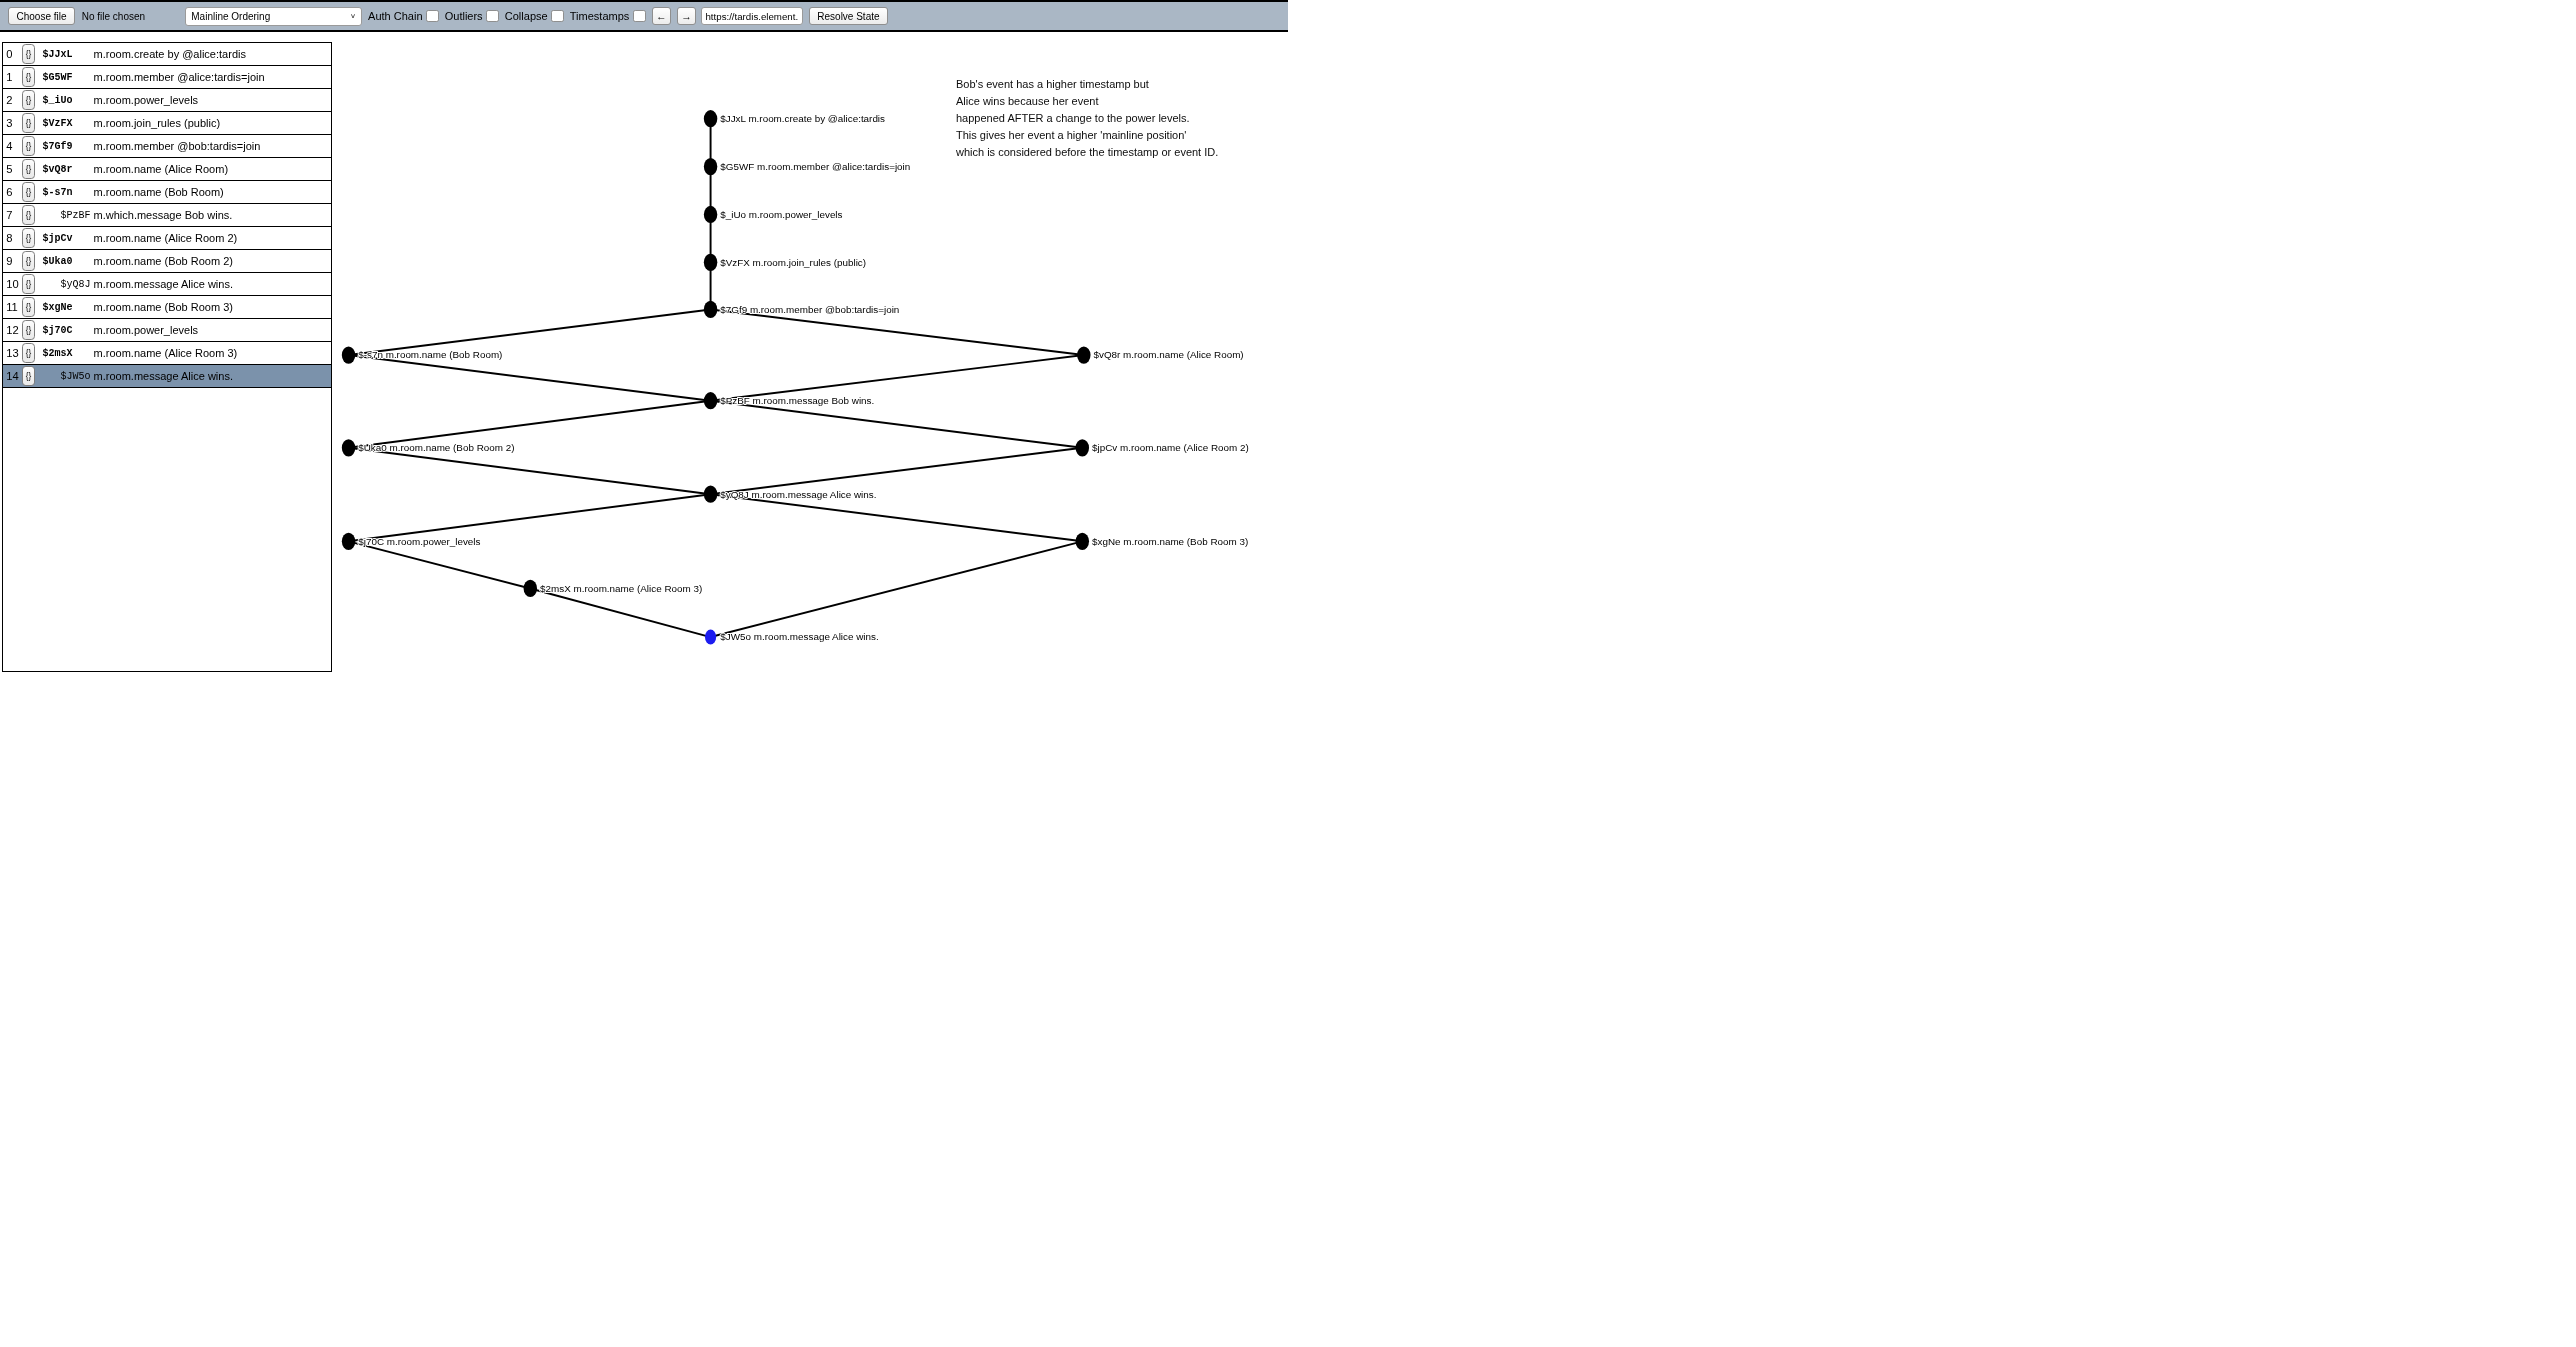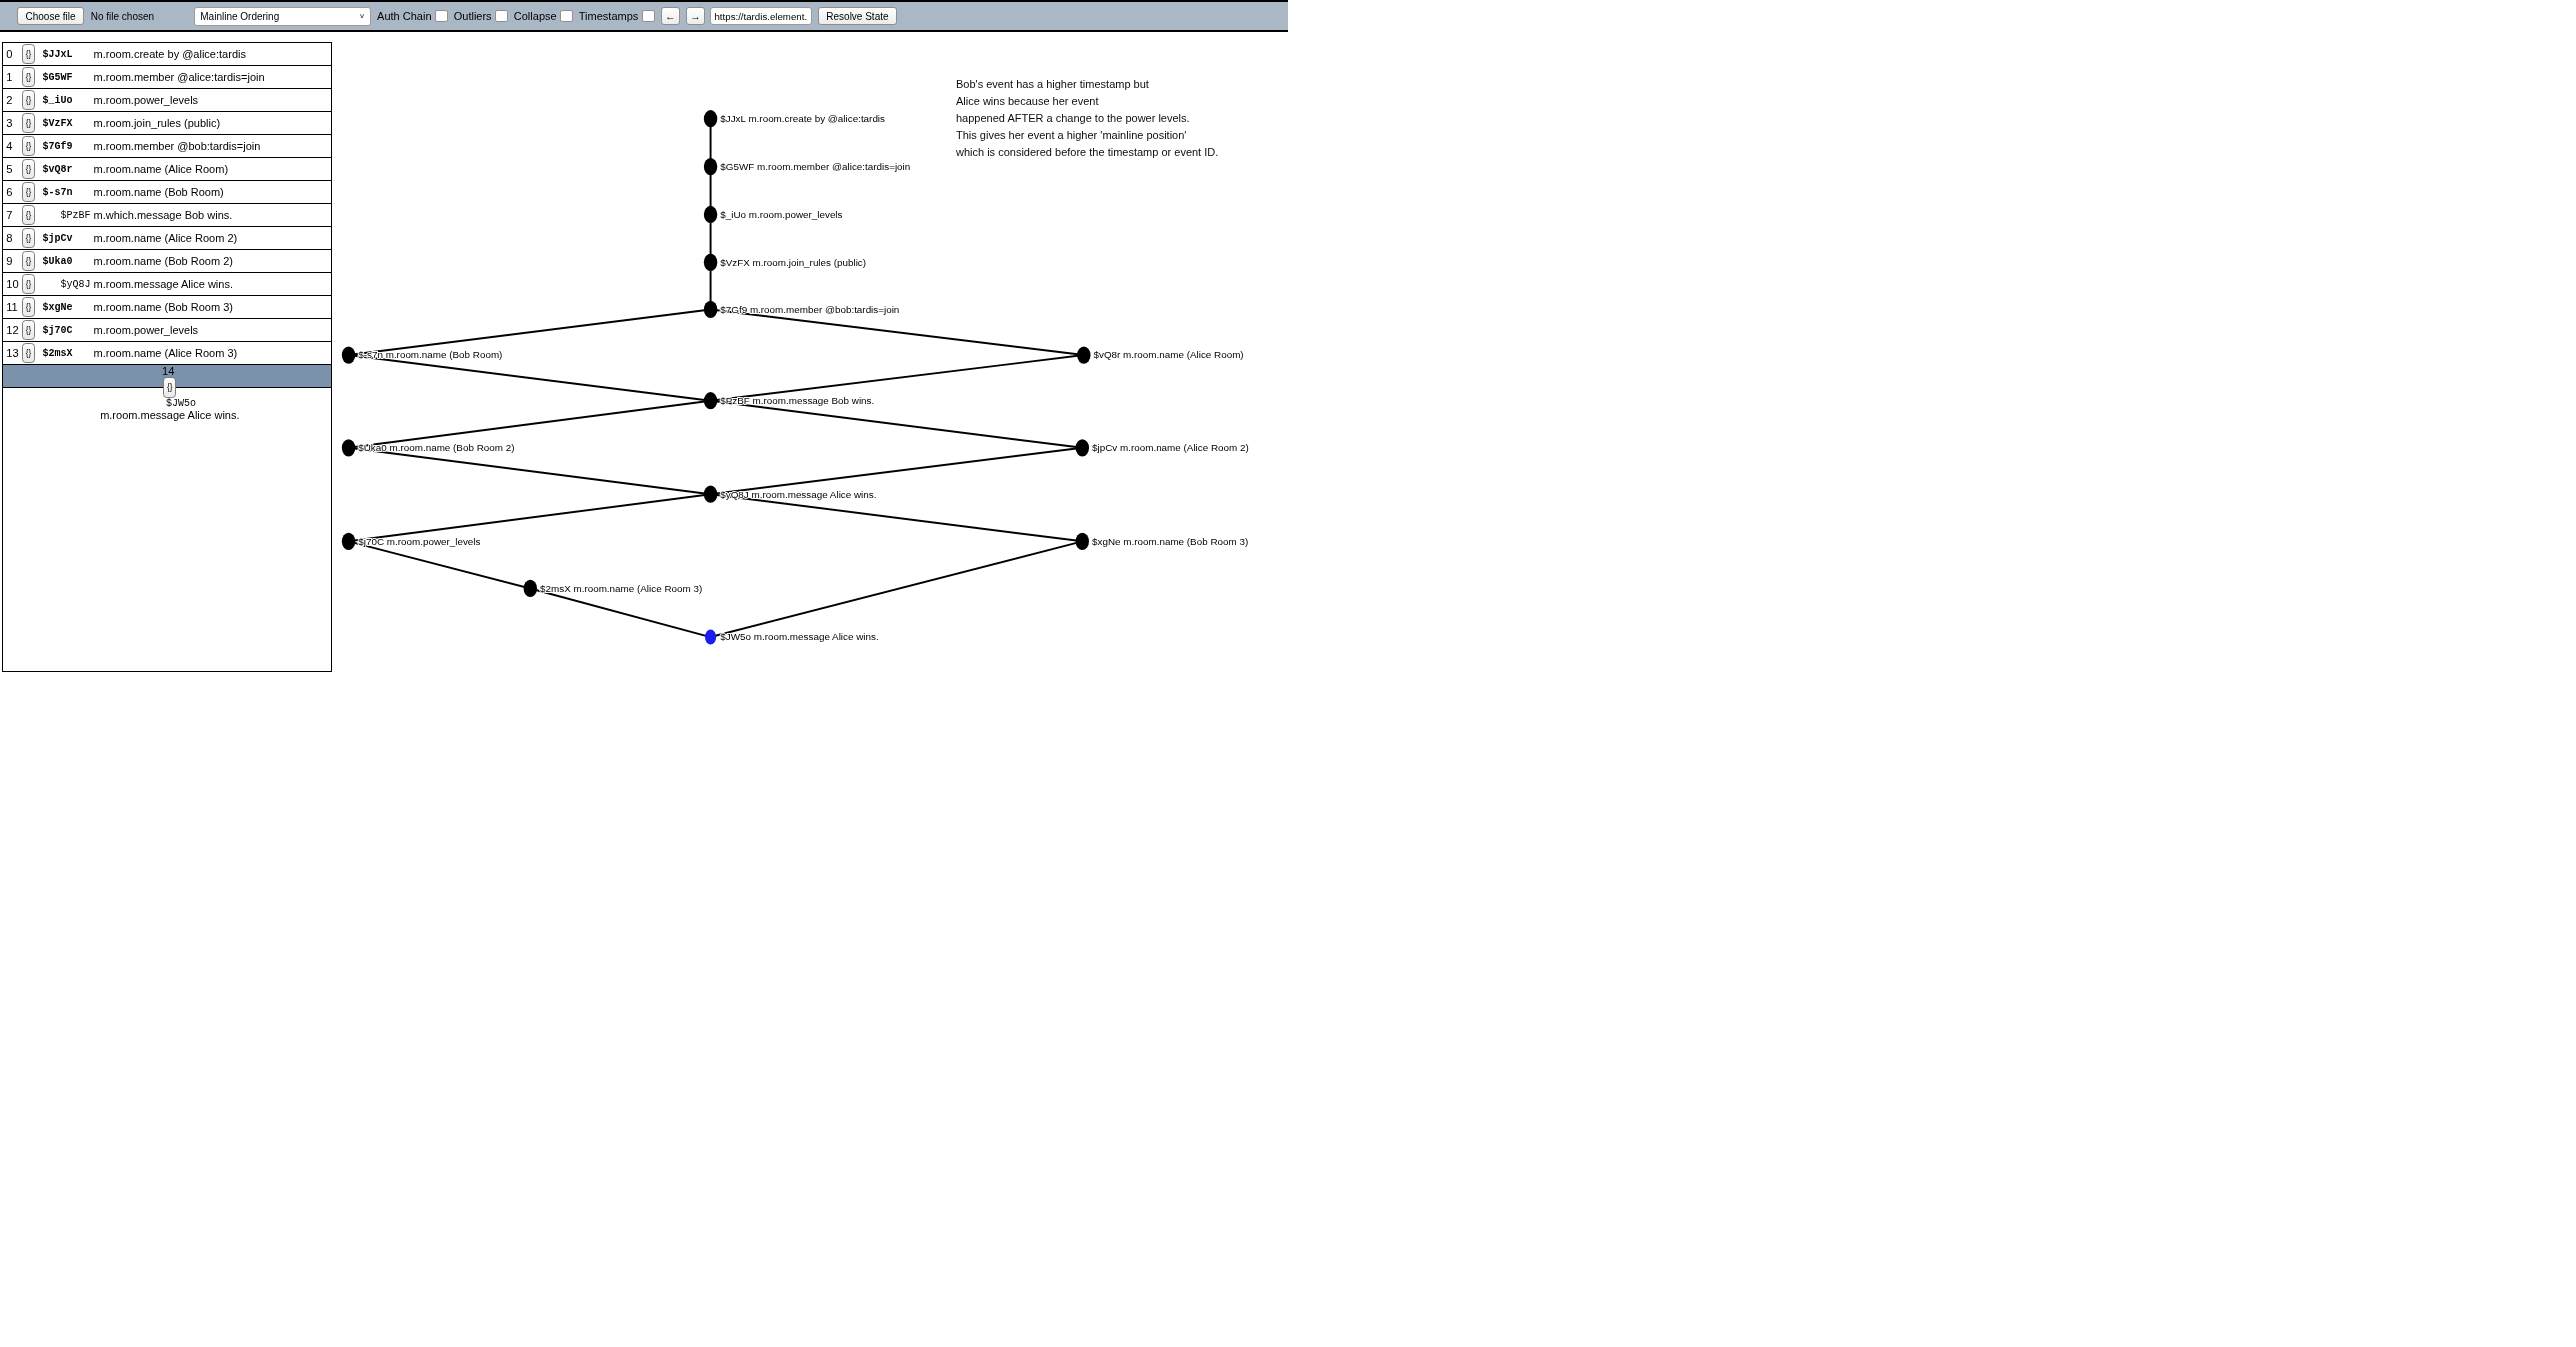--- a/index.html
+++ b/index.html
@@ -1,21 +1,21 @@
 <!DOCTYPE html>
 <html style="font-size:12px"><head>
 <meta charset="utf-8">
 <style>
   html,body{margin:0;padding:0;background:#fff;}
   .page{position:relative;width:1288px;height:674px;background:#fff;overflow:hidden;
         border-top:2.2px solid #000;box-sizing:border-box;
         font-family:"Liberation Sans",sans-serif;}
   
   .toolbar{height:30px;background:#aab7c5;border-bottom:2.2px solid #000;
-           display:flex;align-items:center;padding-left:17px;box-sizing:border-box;}
+           display:flex;align-items:center;padding-left:8px;box-sizing:border-box;}
   .btn{background:linear-gradient(#ffffff,#ececec);border:0.7px solid #8f8f8f;border-radius:3px;
        font-size:10px;padding:2.2px 7.5px;color:#000;cursor:pointer;white-space:nowrap;}
   .filename{font-size:10px;margin-left:6.7px;color:#000;}
   .select{margin-left:40px;width:177px;height:19px;background:#fff;border:0.7px solid #9a9a9a;
           border-radius:3px;display:flex;align-items:center;justify-content:space-between;
           padding:0 5.2px;font-size:10px;box-sizing:border-box;cursor:pointer;}
   .select .chev{font-size:8.2px;color:#333;transform:scaleY(.8);}
   .cb-label{font-size:11px;margin-left:6px;white-space:nowrap;}
   .cb{width:10.5px;height:10.5px;background:#fff;border:0.7px solid #8f8f8f;border-radius:2.2px;
       margin-left:3.7px;flex:0 0 auto;cursor:pointer;}
@@ -31,21 +31,21 @@
   .row{display:flex;align-items:center;height:22px;border-bottom:1.5px solid #000;
        padding-left:3.7px;box-sizing:content-box;}
   .row .num{font-size:11.2px;min-width:12.7px;color:#000;}
   .row .braces{margin-left:3px;width:11.2px;height:18.7px;border:0.7px solid #7d7d7d;border-radius:3.7px;
        background:linear-gradient(#fdfdfd,#e9e9e9);display:flex;align-items:center;
        justify-content:center;font-size:8.2px;color:#000;cursor:pointer;flex:0 0 auto;}
   .row .eid{margin-left:7.5px;min-width:48px;font-family:"Liberation Mono","DejaVu Sans Mono",monospace;
        font-size:10px;font-weight:bold;white-space:nowrap;}
   .row.plain .eid{font-weight:normal;text-align:right;}
   .row .desc{font-size:11px;margin-left:3px;white-space:nowrap;}
-  .row.selected{background:#7b92ab;flex-direction:column;}
+  .row.selected{background:#7b92ab;}
   
   .graph-svg{position:absolute;left:0;top:0;width:1288px;height:674px;}
   
   .annotation{position:absolute;left:956px;top:74px;font-size:11px;line-height:17px;
               color:#0d0d0d;}
 </style>
 </head>
 <body>
 
 <div class="page">

